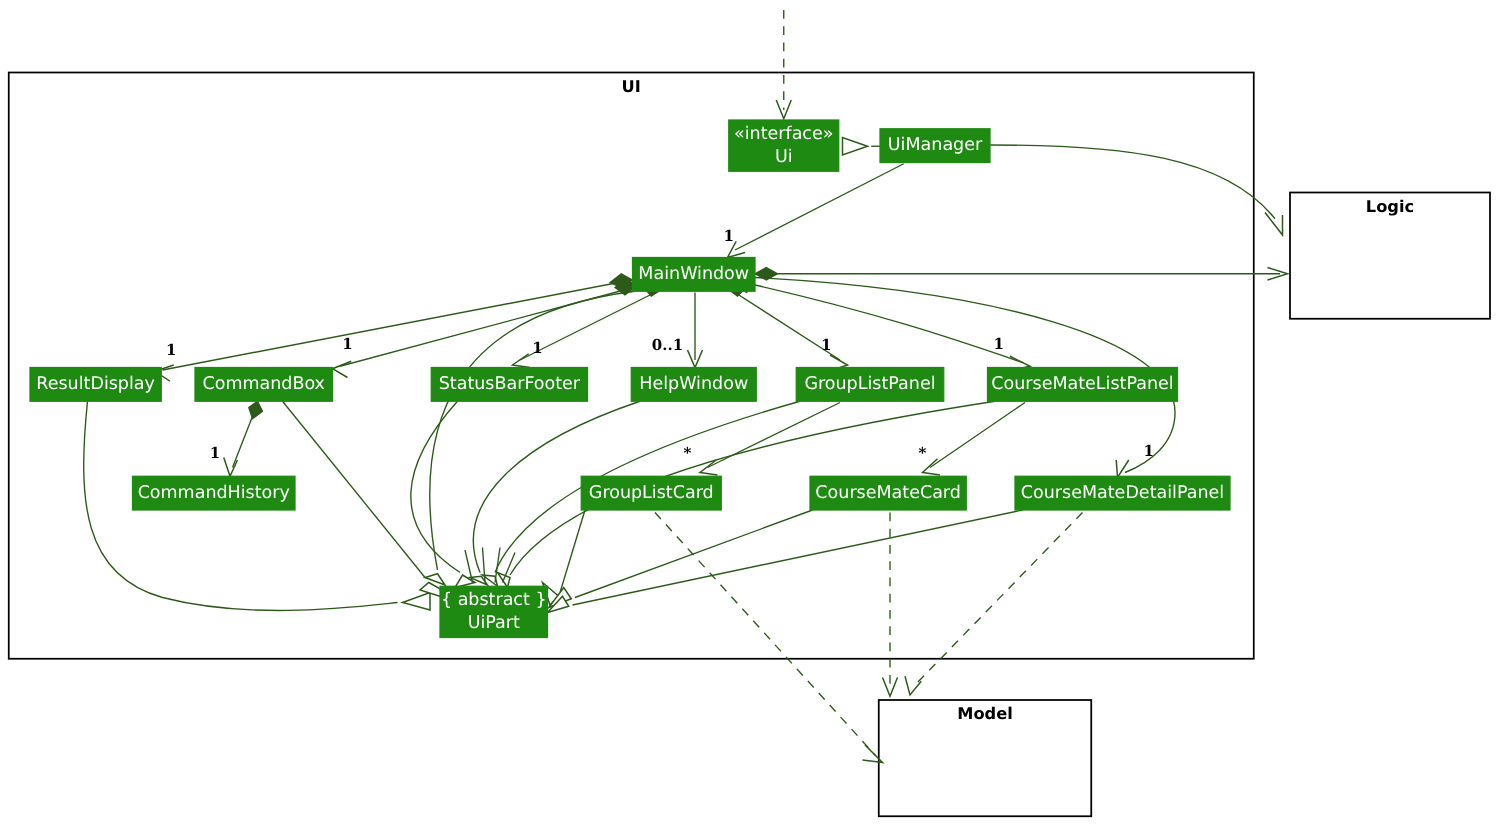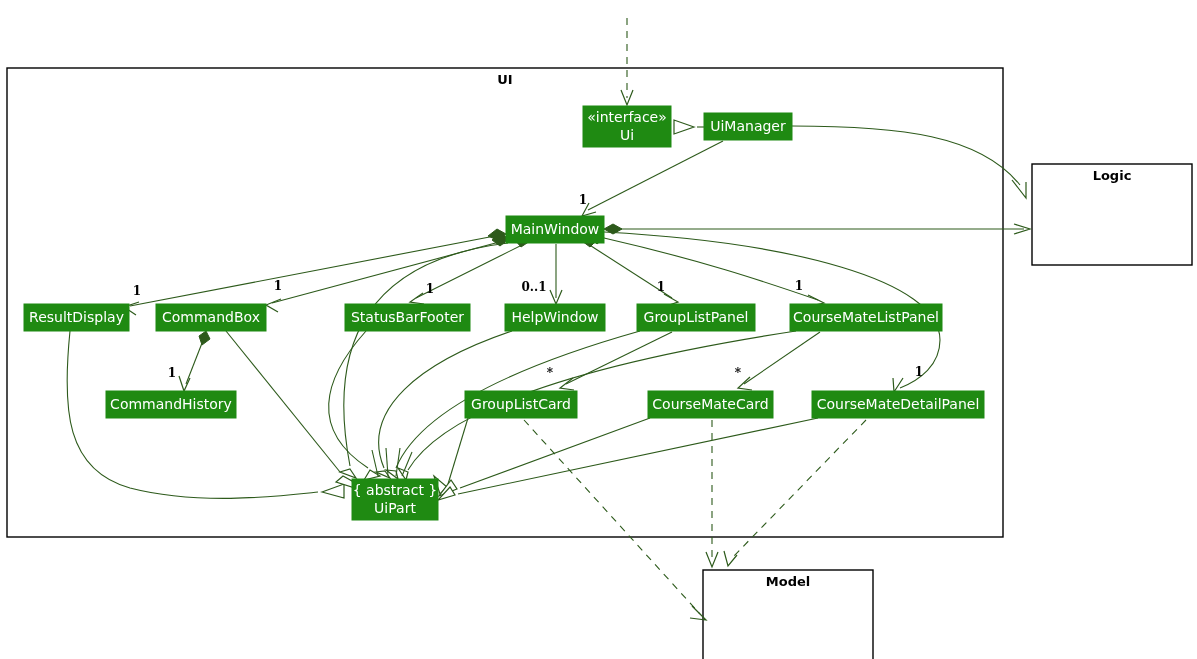--- a/index.html
+++ b/index.html
@@ -9,21 +9,21 @@
   }
   body {
     width: 1197px;
     height: 659px;
     font-family: "DejaVu Sans", sans-serif;
     position: relative;
     overflow: hidden;
   }
   #diagram-root {
     position: absolute;
-    left: 0; top: 10px;
+    left: 0; top: 0;
     width: 1197px;
     height: 506px;
   }
   svg.diagram {
     display: block;
     width: 1197px;
     height: 659px;
   }
   .pkg-rect {
     fill: none;

